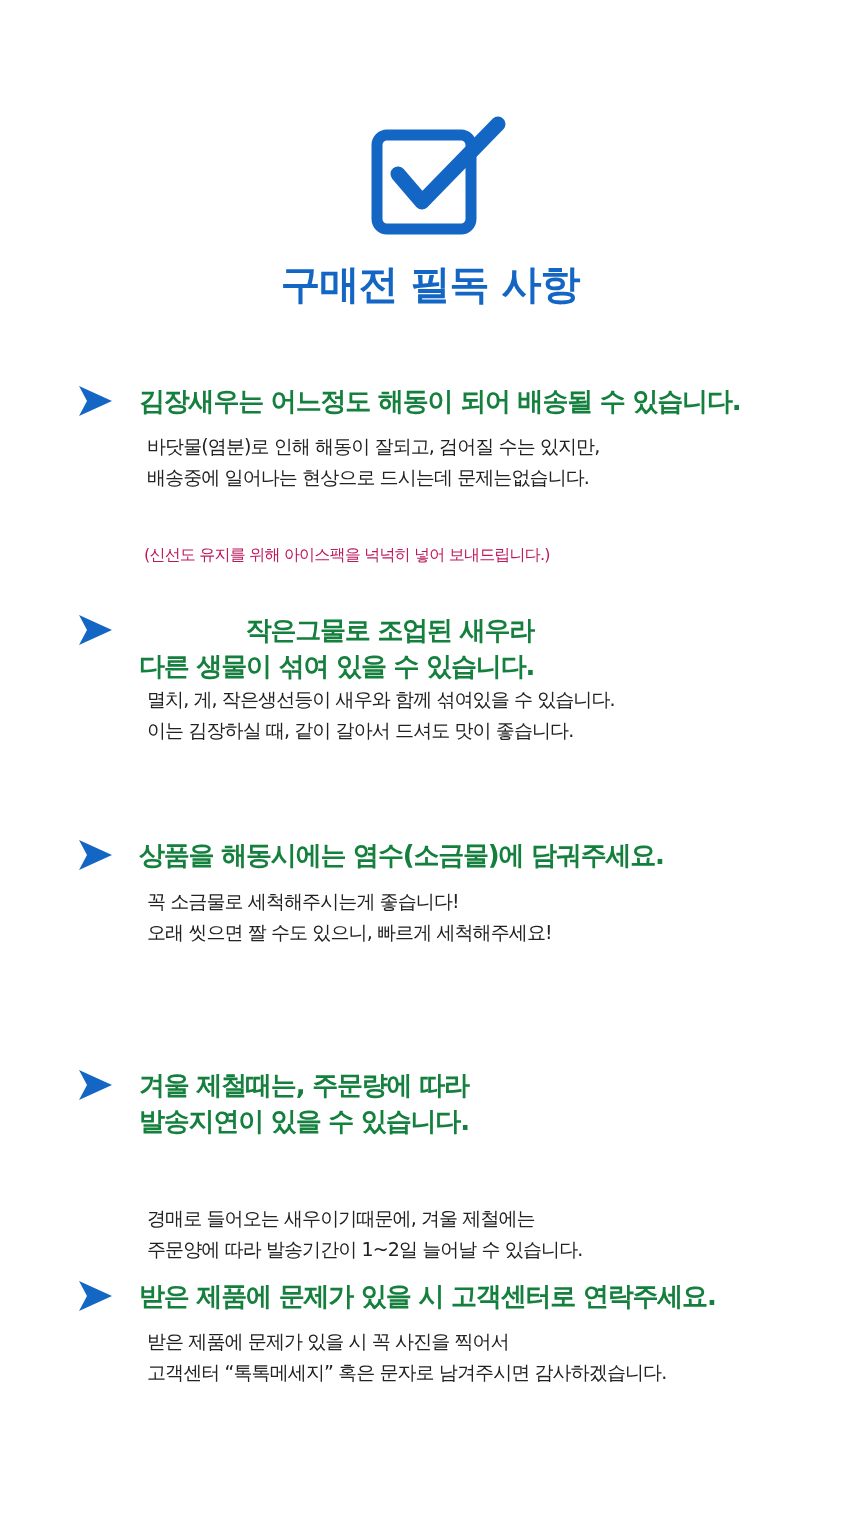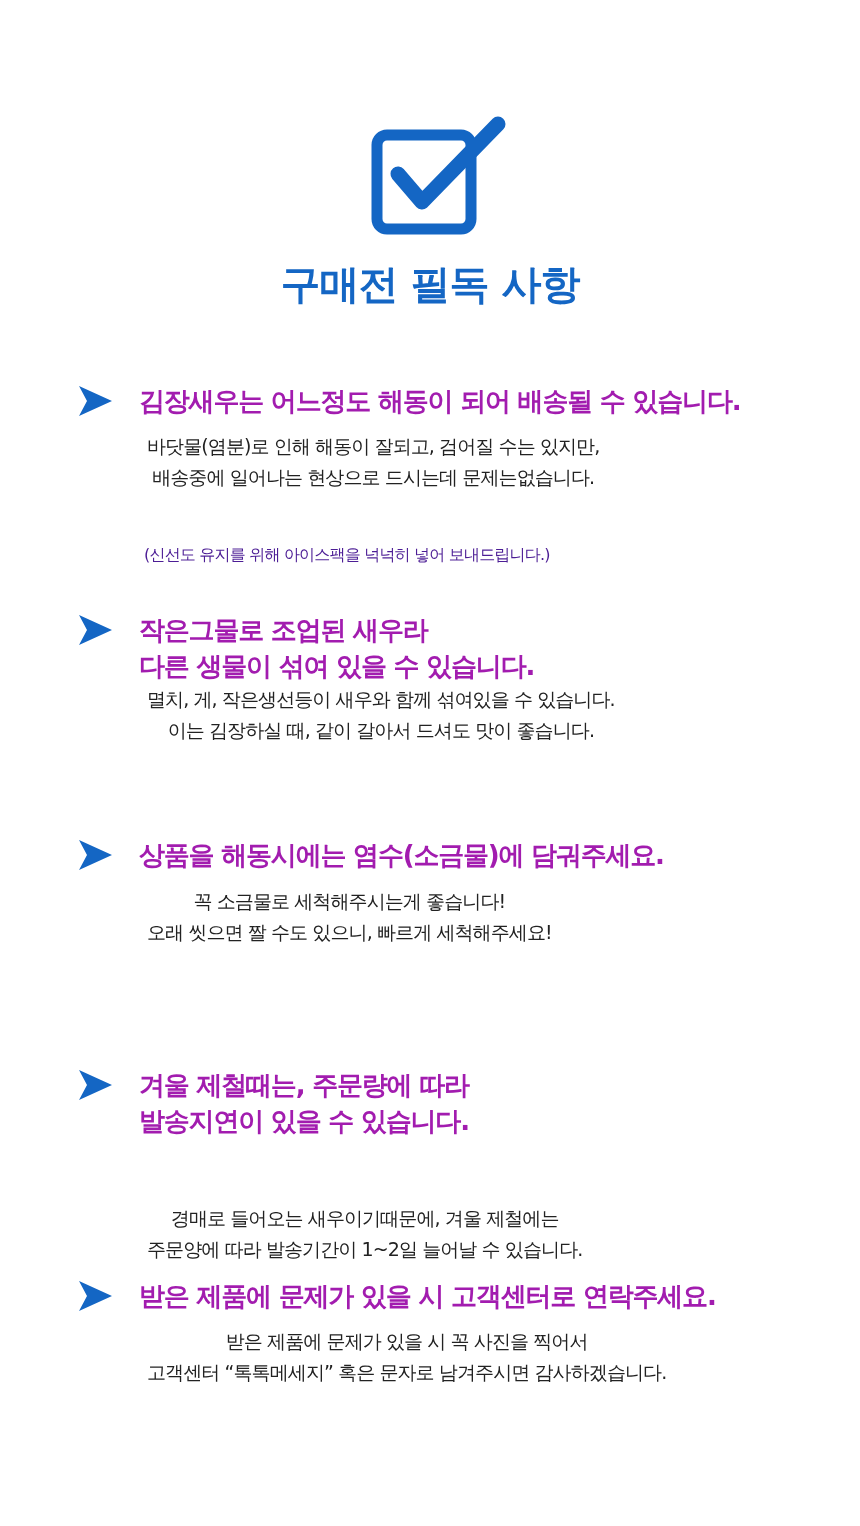--- a/index.html
+++ b/index.html
@@ -48,41 +48,42 @@
       position: absolute;
       left: 79px;
       width: 33px;
       height: 30px;
     }
     .heading {
       position: absolute;
       left: 139px;
       font-size: 26px;
       font-weight: bold;
-      color: #a21caf;
+      color: #15803d;
       line-height: 36px;
       letter-spacing: -1.2px;
       white-space: nowrap;
+      text-align: right;
     }
     .heading div { white-space: nowrap; }
     .body-text {
       position: absolute;
       left: 147px;
       font-size: 19px;
       color: #222222;
       line-height: 31px;
       letter-spacing: -0.9px;
       white-space: nowrap;
     }
-    .body-text div { white-space: nowrap; text-align: center; }
+    .body-text div { white-space: nowrap; }
     .note {
       position: absolute;
       left: 144px;
       font-size: 16px;
-      color: #4c1d95;
+      color: #be185d;
       line-height: 24px;
       letter-spacing: -0.8px;
       white-space: nowrap;
     }
   </style>
 </head>
 <body>
 
 <div class="page">
 

